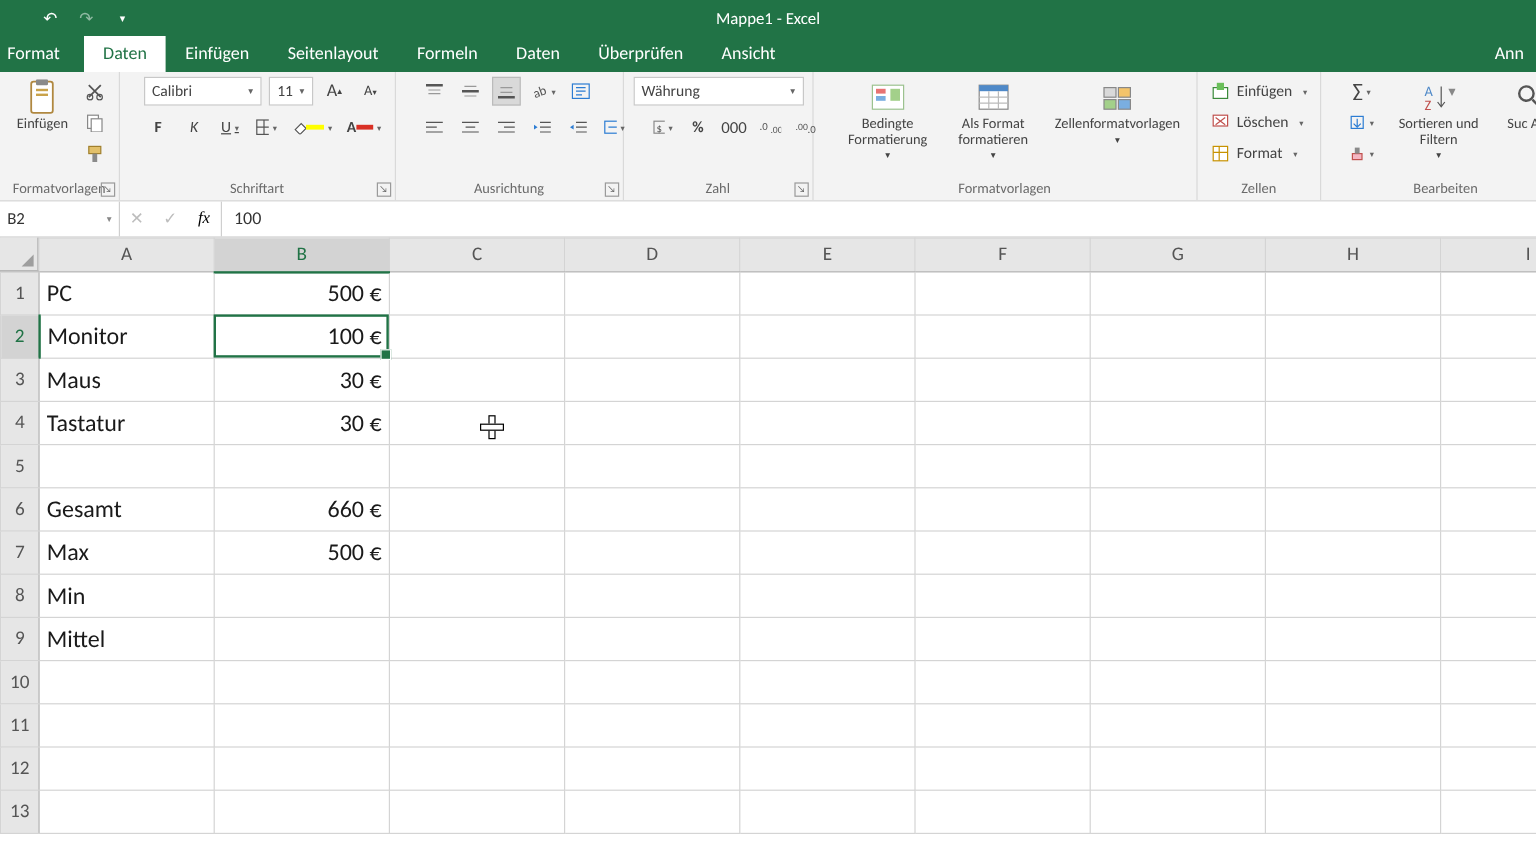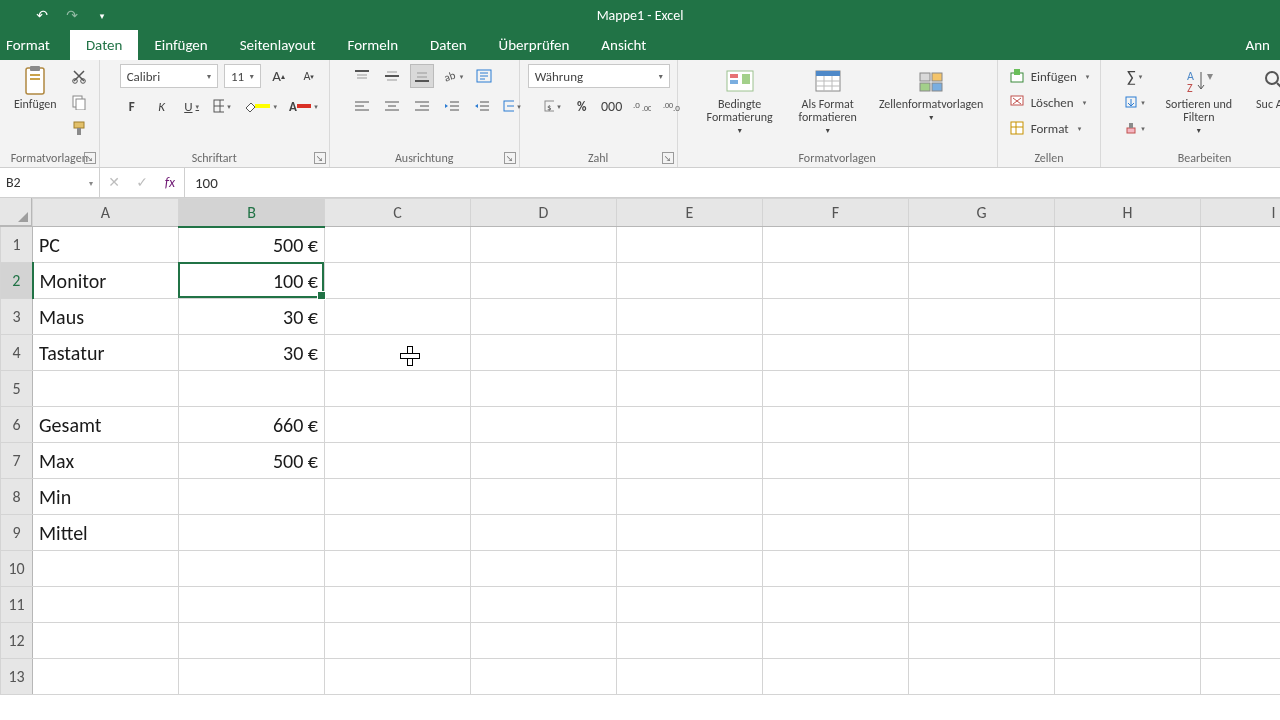--- a/index.html
+++ b/index.html
@@ -67,21 +67,21 @@
   .fxbar {
     height:30px; border-bottom:1px solid #cfcfcf; display:flex; align-items:stretch; background:#fff;
   }
   .namebox {
     width:100px; border-right:1px solid #cfcfcf; display:flex; align-items:center; padding:0 6px;
     font-size:14px; color:#333; justify-content:space-between;
   }
   .namebox::after{ content:"▾"; font-size:8px; color:#888; margin-left:6px;}
   .fxbtns { display:flex; align-items:center; border-right:1px solid #cfcfcf;}
   .fxbtns .fb { width:28px; display:flex; align-items:center; justify-content:center; color:#bdbdbd; font-size:14px;}
-  .fxbtns .fx { font-style:italic; color:#701a75; }
+  .fxbtns .fx { font-style:italic; color:#000000;font-family:Liberation Serif, serif; }
   .fxinput { flex:1; display:flex; align-items:center; padding:0 10px; font-size:15px; color:#333;}
 
   
   .grid { position:relative; }
   .corner {
     position:absolute; left:0; top:0; width:32px; height:28px;
     background:#e6e6e6; border-right:1px solid #b7b7b7; border-bottom:1px solid #b7b7b7;
   }
   .corner::after{
     content:""; position:absolute; right:3px; bottom:3px;

